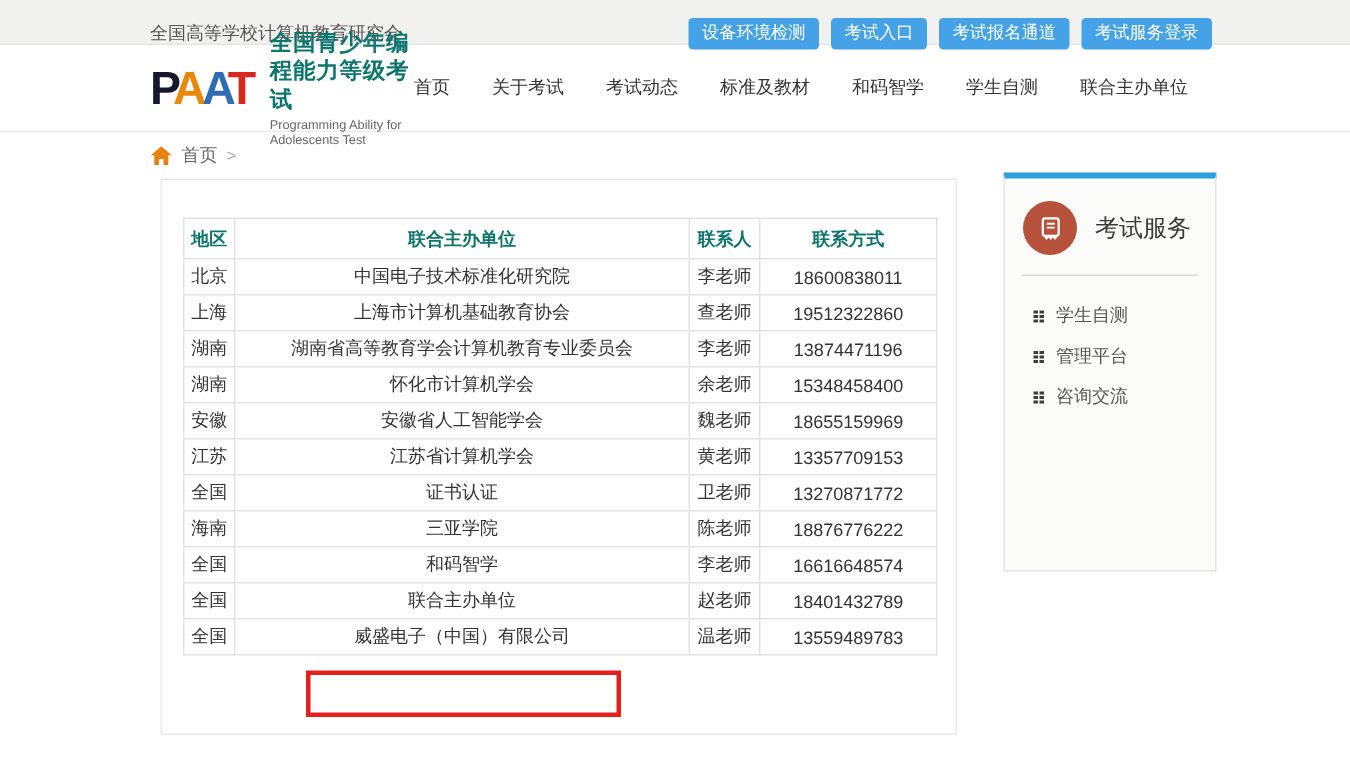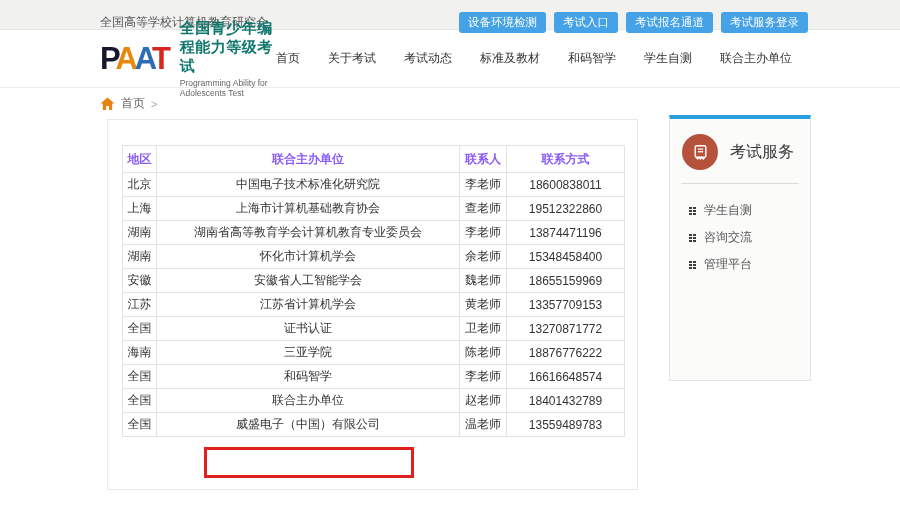--- a/index.html
+++ b/index.html
@@ -32,21 +32,21 @@
   .breadcrumb { height:31px; display:flex; align-items:center; gap:6px; padding-left:100px; }
   .crumb-home { font-size:12px; color:#666; cursor:pointer; }
   .crumb-sep { font-size:11px; color:#aaa; }
 
   
   .main-card { position:absolute; left:107px; top:119px; width:531px; height:371px;
                background:#fff; border:1px solid #e9e9e9; }
   table { margin:25px 0 0 14px; border-collapse:collapse; table-layout:fixed;
           width:502px; font-size:12px; color:#333; }
   th,td { border:1px solid #e3e3e3; text-align:center; overflow:hidden; white-space:nowrap; }
-  th { height:27px; font-weight:bold; color:#8b5cf6; }
+  th { height:27px; font-weight:bold; color:#0f766e; }
   td { height:24px; }
   .col-region { width:34px; } .col-org { width:303px; }
   .col-contact { width:47px; } .col-phone { width:118px; }
 
   .highlight-box { position:absolute; left:204px; top:447px; width:210px; height:31px;
                    border:3px solid #e2211c; pointer-events:none; z-index:5; }
 
   
   .sidebar { position:absolute; left:669px; top:115px; width:142px; height:266px;
              background:#fbfbfa; border:1px solid #e5e5e5; border-top:4px solid #2ba0dc; }
@@ -250,30 +250,30 @@
 
         <div class="sb-item">
           <span class="grid-icon">
             <i></i>
             <i></i>
             <i></i>
             <i></i>
             <i></i>
             <i></i>
           </span>
-          <span class="sb-item-label">咨询交流</span>
+          <span class="sb-item-label">管理平台</span>
         </div>
 
         <div class="sb-item">
           <span class="grid-icon">
             <i></i>
             <i></i>
             <i></i>
             <i></i>
             <i></i>
             <i></i>
           </span>
-          <span class="sb-item-label">管理平台</span>
+          <span class="sb-item-label">咨询交流</span>
         </div>
       </div>
   </aside>
 
 </div>
 
 </body></html>

